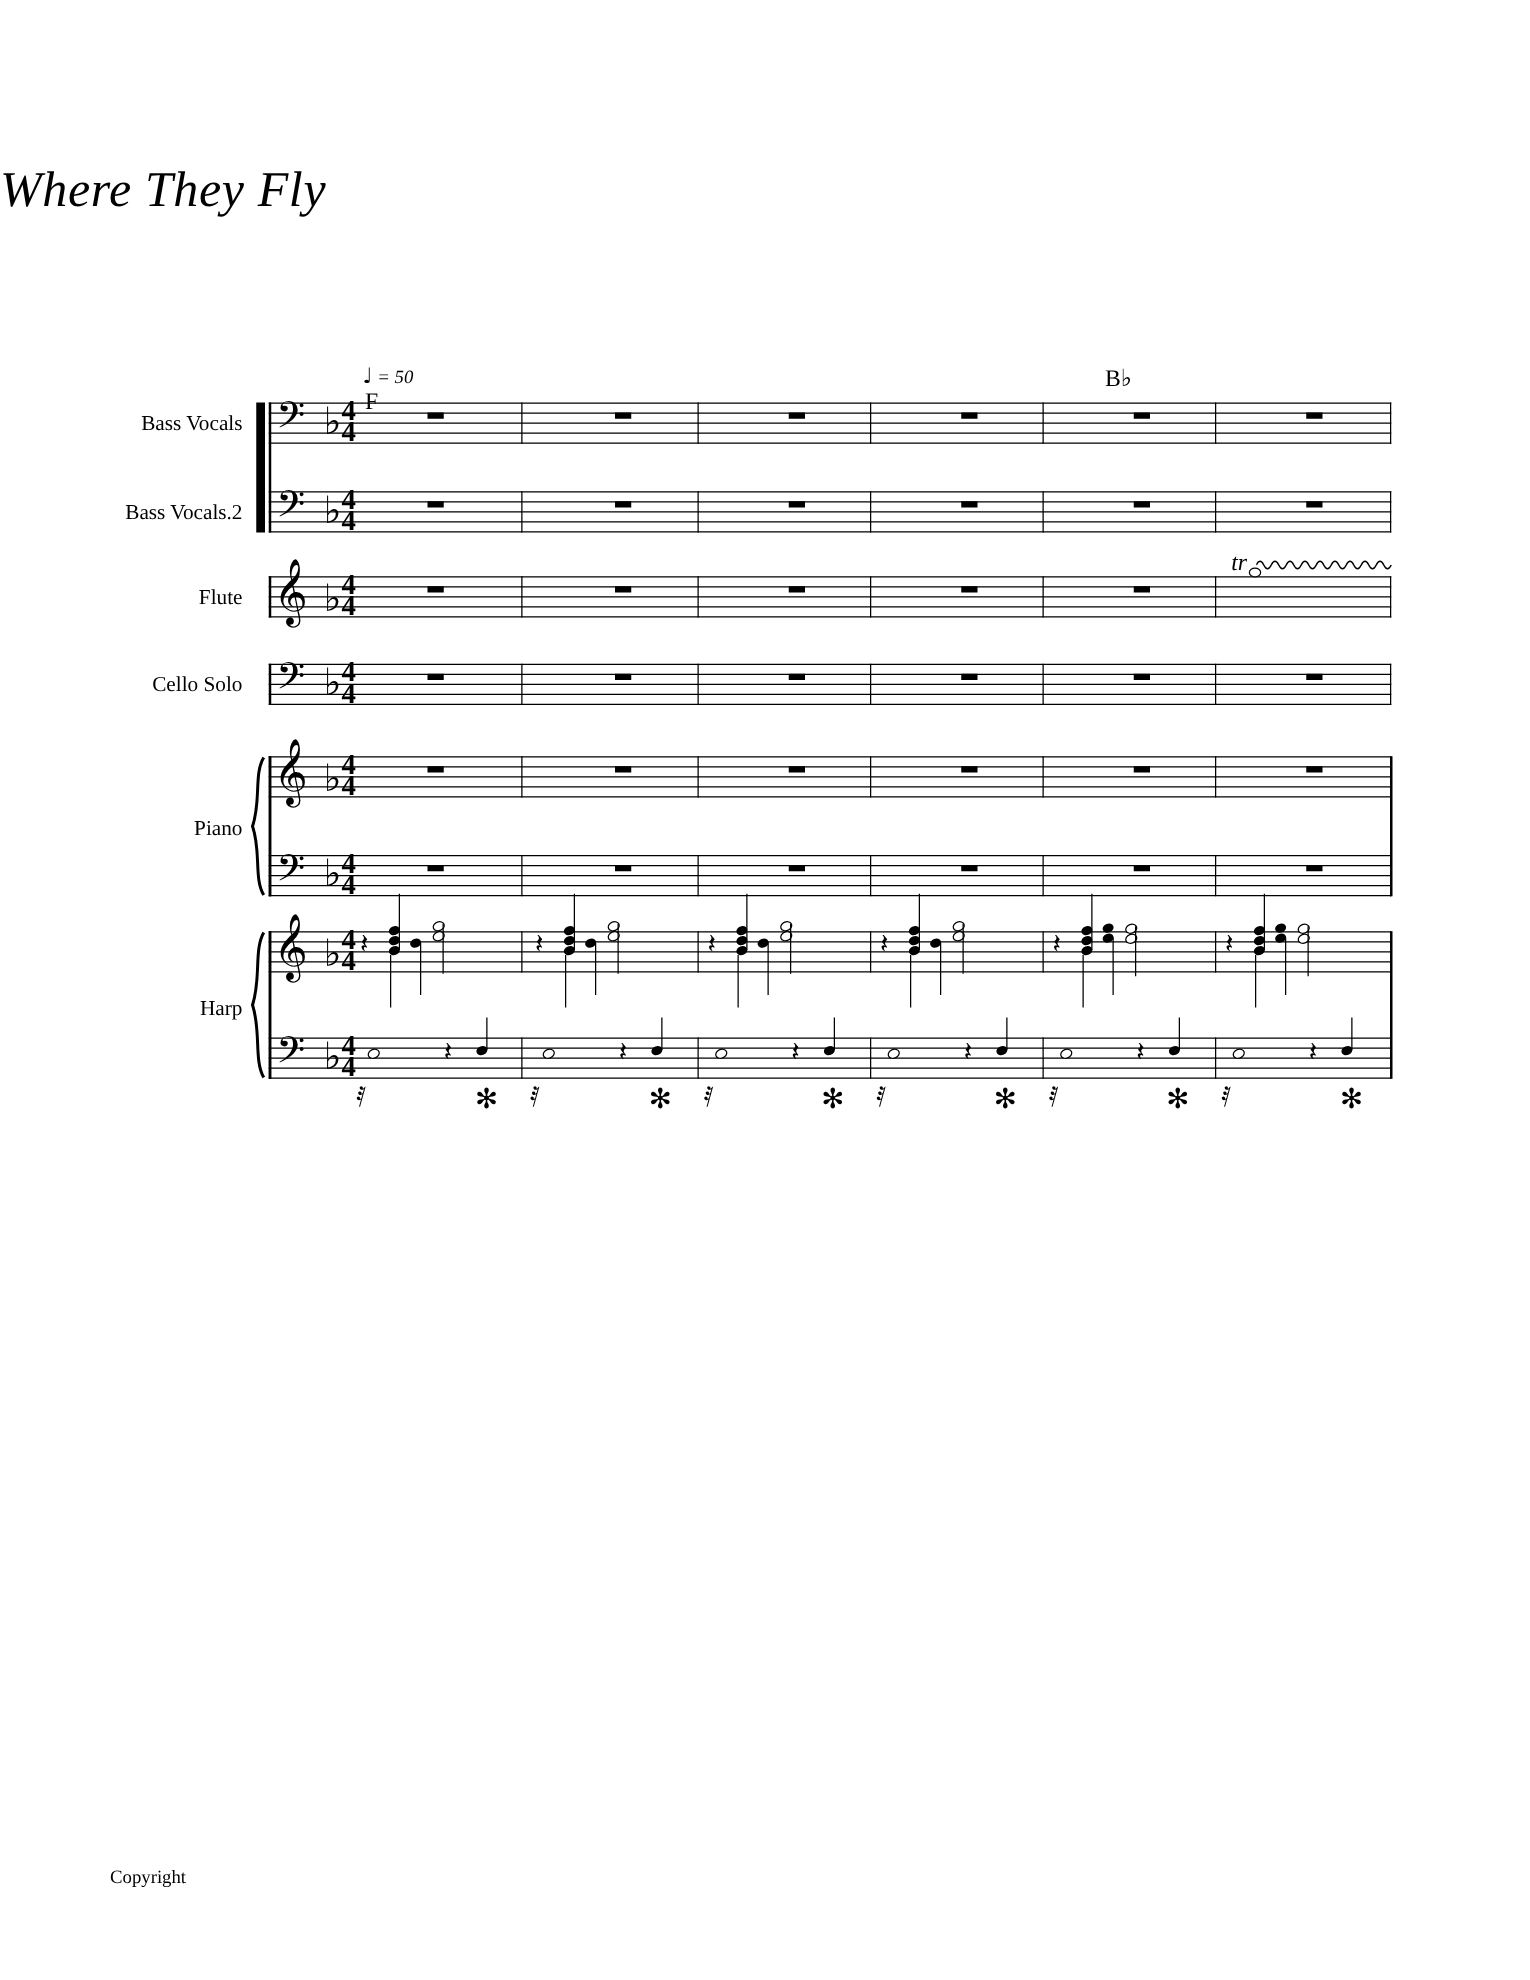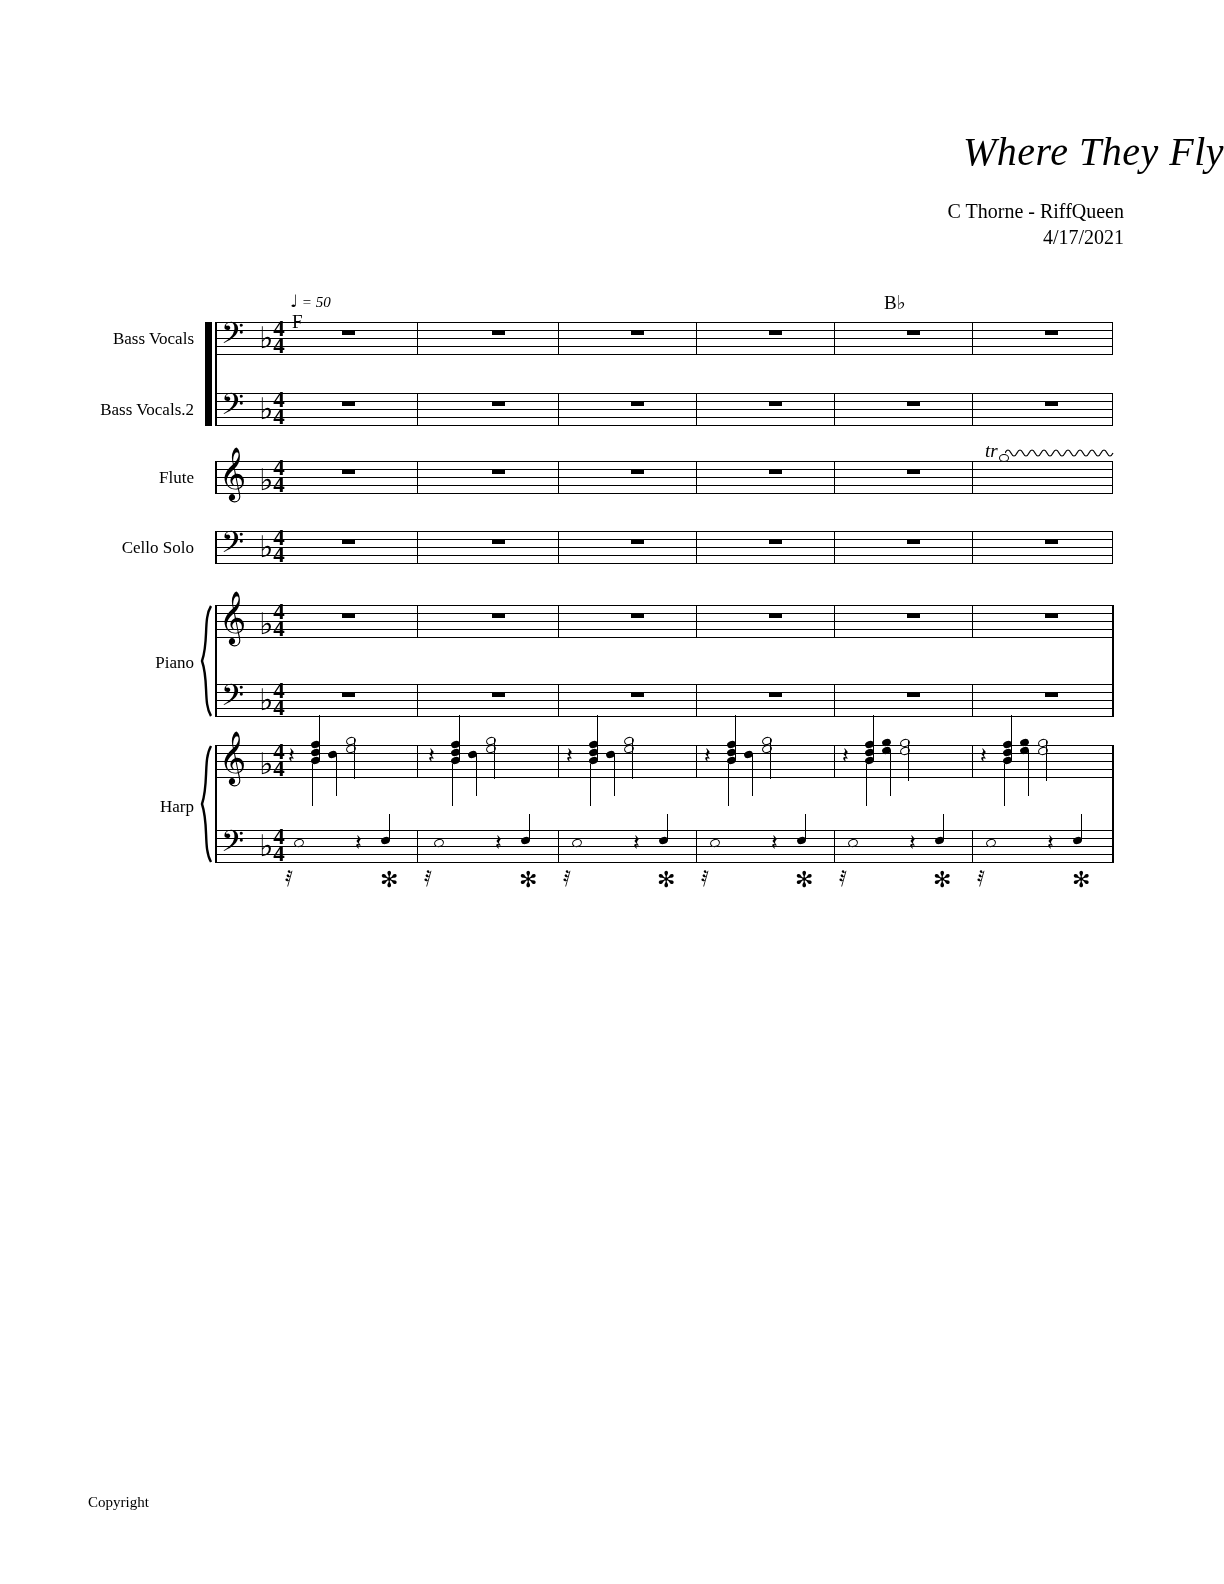--- a/index.html
+++ b/index.html
@@ -19,21 +19,21 @@
     position: absolute;
     inset: 0;
   }
 
   
   .title {
     position: absolute;
     top: 128px;
     left: 0;
     width: 1224px;
-    text-align: right;
+    text-align: left;
     font-size: 40px;
     font-style: italic;
     font-family: "Liberation Serif", serif;
     letter-spacing: 0.5px;
   }
   .composer {
     position: absolute;
     top: 198px;
     right: 100px;
     text-align: right;
@@ -204,24 +204,20 @@
     font-size: 15px;
   }
 </style>
 </head>
 <body>
 
 <div class="page">
 
   <div class="title">Where They Fly</div>
 
-  <div class="composer">
-    <div>C Thorne - RiffQueen</div>
-    <div>4/17/2021</div>
-  </div>
 
   <div class="score">
 
     <div class="tempo">
       <span class="notehead">♩</span>
       <span>= 50</span>
     </div>
 
     <div class="chord" style="left:292px; top:26px;">F</div>
     <div class="chord" style="left:884px; top:6px;">B♭</div>

